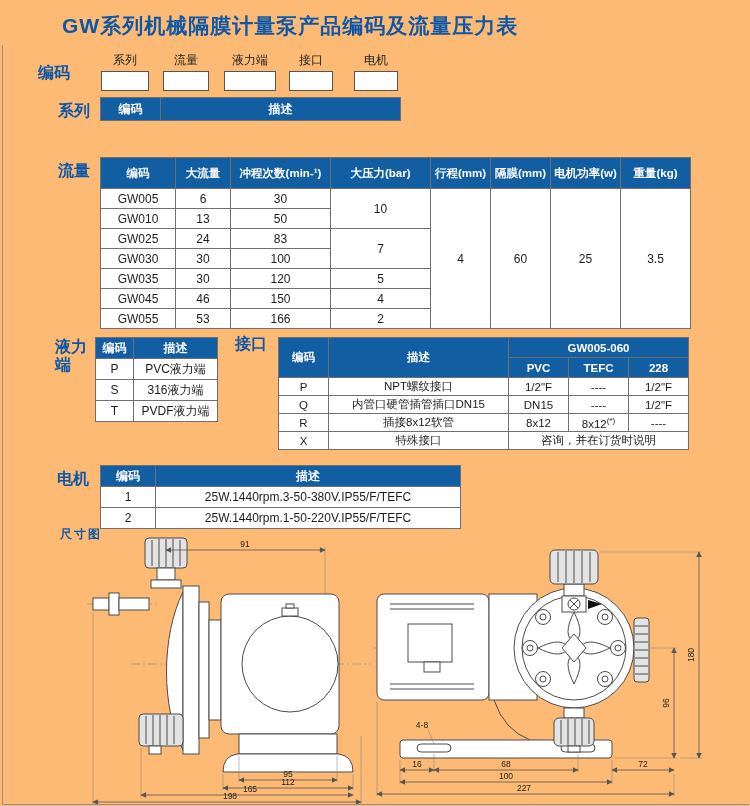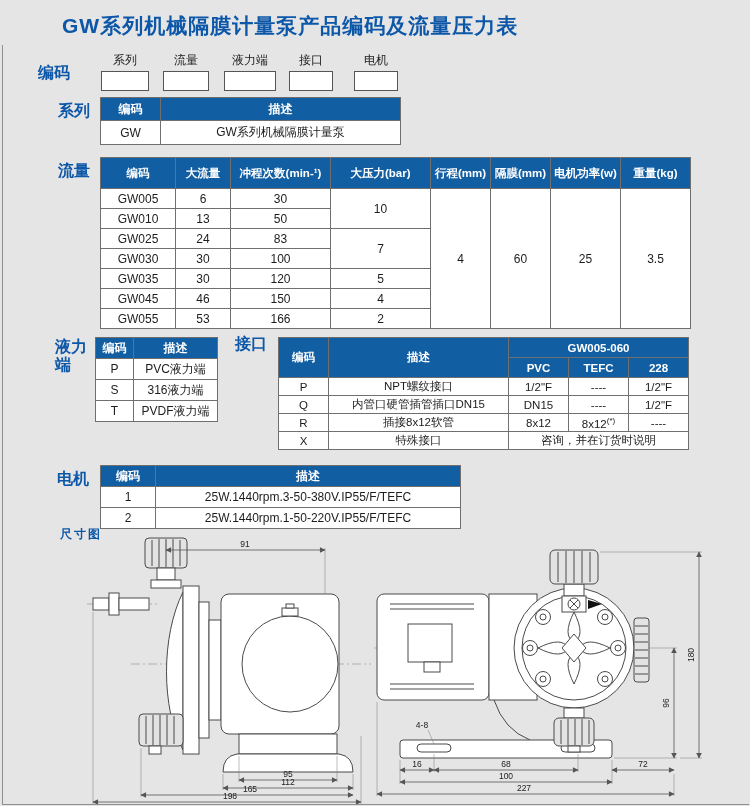--- a/index.html
+++ b/index.html
@@ -1,16 +1,16 @@
 <!DOCTYPE html>
 <html><head>
 <meta charset="utf-8">
 <style>
   html,body { margin:0; padding:0; background:#fff; }
-  .page { position:relative; width:750px; height:806px; background:#e5e5e5; overflow:hidden;
+  .page { position:relative; width:750px; height:806px; background:#fdba74; overflow:hidden;
           font-family:"Liberation Sans", sans-serif; }
   .edge-left { position:absolute; left:2px; top:45px; width:1px; height:760px; background:#8f8f8f; }
   .edge-bottom { position:absolute; left:2px; bottom:1px; width:747px; height:1px; background:#8f8f8f; }
 
   .title { position:absolute; left:62px; top:12px; font-size:21px; font-weight:bold;
            color:#0d57a9; letter-spacing:1px; white-space:nowrap; }
 
   .seclabel { position:absolute; color:#0d57a9; font-weight:bold; font-size:16px; white-space:nowrap; }
 
   
@@ -92,24 +92,20 @@
   <div class="seclabel" style="left:58px; top:101px;">系列</div>
   <table class="tbl-series">
     <colgroup>
         <col style="width:60px">
         <col style="width:240px">
       </colgroup>
     <tbody>
         <tr>
       <th>编码</th>
       <th>描述</th>
-    </tr>
-    <tr>
-      <td>GW</td>
-      <td>GW系列机械隔膜计量泵</td>
     </tr>
   </tbody>
     </table>
 
   <div class="seclabel" style="left:58px; top:161px;">流量</div>
   <table class="tbl-flow">
     <colgroup>
       <col style="width:75px">
         <col style="width:55px">
         <col style="width:100px">

